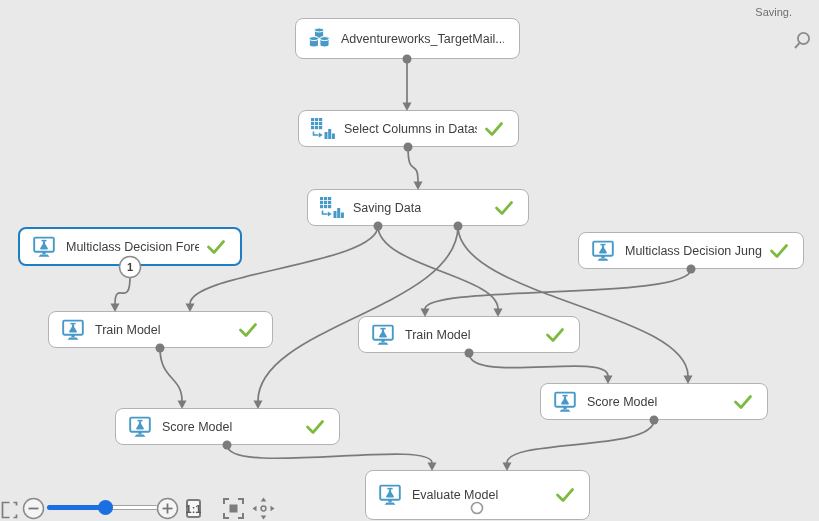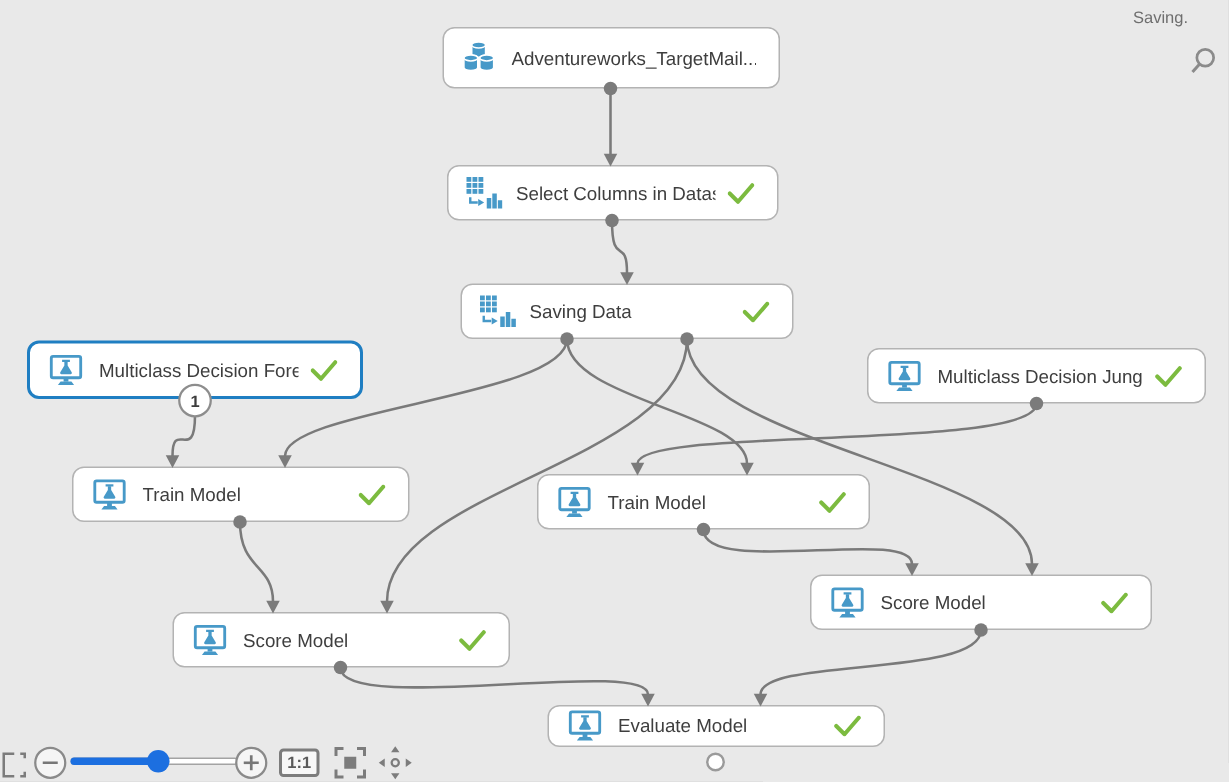--- a/index.html
+++ b/index.html
@@ -10,21 +10,21 @@
   #port-layer{z-index:3;pointer-events:none;}
   .node{position:absolute;z-index:2;background:#ffffff;border:1px solid #b3b3b3;border-radius:8px;
         display:flex;align-items:center;padding:0 15px 0 11px;box-sizing:border-box;cursor:pointer;}
   .node.selected{border:2px solid #1f7ec2;}
   .nicon{display:flex;flex:0 0 auto;}
   .nlabel{margin-left:9px;font-size:12.5px;color:#3e3e3e;white-space:nowrap;overflow:hidden;}
   .ncheck{margin-left:auto;display:flex;padding-left:8px;}
   .saving{position:absolute;top:6px;right:27px;font-size:11px;color:#6e6e6e;z-index:5;}
   .search{position:absolute;top:31px;left:792px;z-index:5;cursor:pointer;}
   .ctrl{position:absolute;z-index:5;cursor:pointer;}
-  .one2one{width:27px;height:19px;border:2px solid #7c7c7c;border-radius:3px;background:#f7f7f7;
+  .one2one{width:15px;height:19px;border:2px solid #7c7c7c;border-radius:3px;background:#f7f7f7;
            box-sizing:border-box;display:flex;align-items:center;justify-content:center;
            font-size:11px;font-weight:bold;color:#5a5a5a;}
   .slider{position:absolute;left:47px;top:499px;width:113px;height:17px;z-index:5;}
   .trk{position:absolute;left:0;top:6px;width:112px;height:5px;background:#ffffff;
        border:1px solid #a3a3a3;border-radius:3px;box-sizing:border-box;}
   .trkfill{position:absolute;left:0;top:6px;width:59px;height:5px;background:#1c6fe0;
            border-radius:3px 0 0 3px;}
   .thumb{position:absolute;left:51px;top:1px;width:15px;height:15px;border-radius:50%;
          background:#1c6fe0;cursor:grab;}
 </style>
@@ -218,21 +218,21 @@
     <path d="M7.6 21.7 H18.4 L16.6 19.4 H9.4 Z" fill="#4799c8"></path>
   </svg>
         </span>
         <span class="nlabel">Score Model</span>
         <span class="ncheck">
       <svg width="18" height="14" viewBox="0 0 18 14">
         <path d="M1.5 7 L7 12.5 L16.5 1.5" fill="none" stroke="#7cbb3f" stroke-width="2.7" stroke-linecap="round" stroke-linejoin="round"></path>
       </svg>
         </span>
       </div>
-      <div class="node" style="left: 365px; top: 470px; width: 225px; height: 28px;">
+      <div class="node" style="left: 365px; top: 470px; width: 225px; height: 50px;">
         <span class="nicon">
           <svg width="26" height="24" viewBox="0 0 26 24">
     <rect x="3.2" y="2.6" width="19.6" height="14.2" rx="1.2" fill="#ffffff" stroke="#4799c8" stroke-width="1.9"></rect>
     <line x1="10.4" y1="5.6" x2="15.6" y2="5.6" stroke="#4799c8" stroke-width="1.5"></line>
     <path d="M11.9 6.2 V8.7 L9.2 13.2 A0.85 0.85 0 0 0 9.95 14.5 H16.05 A0.85 0.85 0 0 0 16.8 13.2 L14.1 8.7 V6.2 Z" fill="#4799c8"></path>
     <rect x="11.4" y="16.8" width="3.2" height="2.6" fill="#4799c8"></rect>
     <path d="M7.6 21.7 H18.4 L16.6 19.4 H9.4 Z" fill="#4799c8"></path>
   </svg>
         </span>
         <span class="nlabel">Evaluate Model</span>

